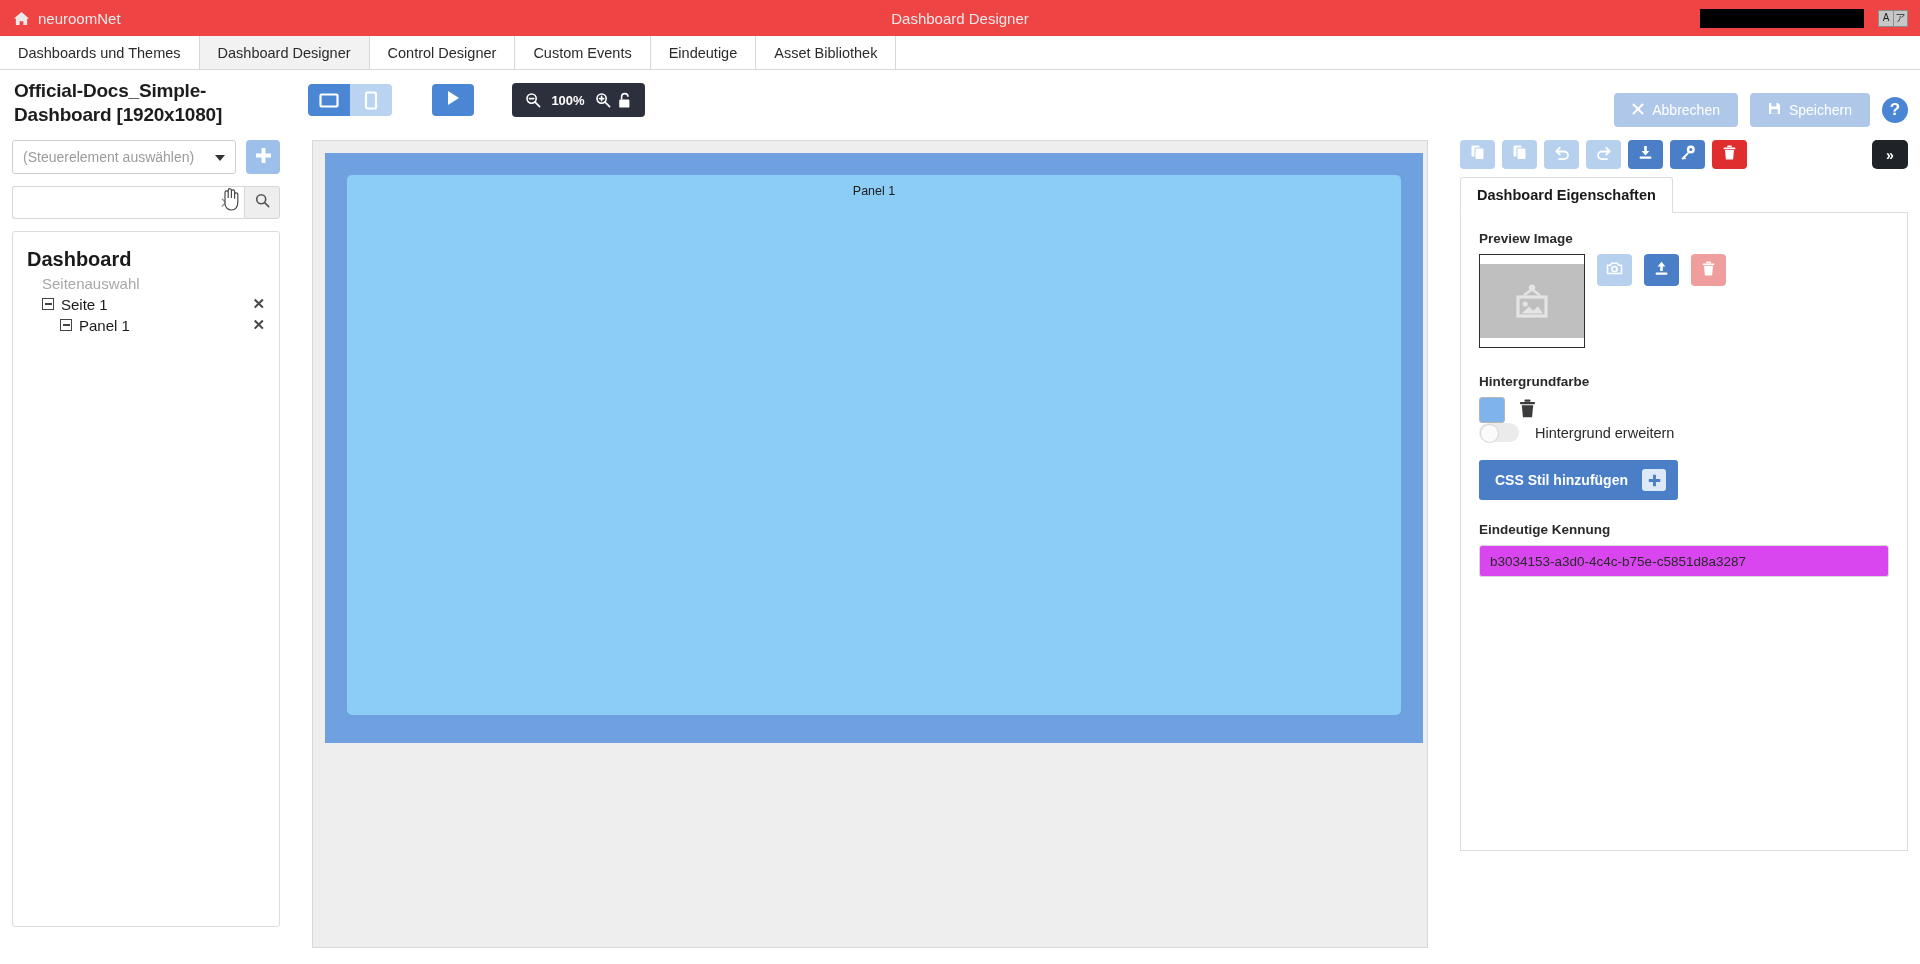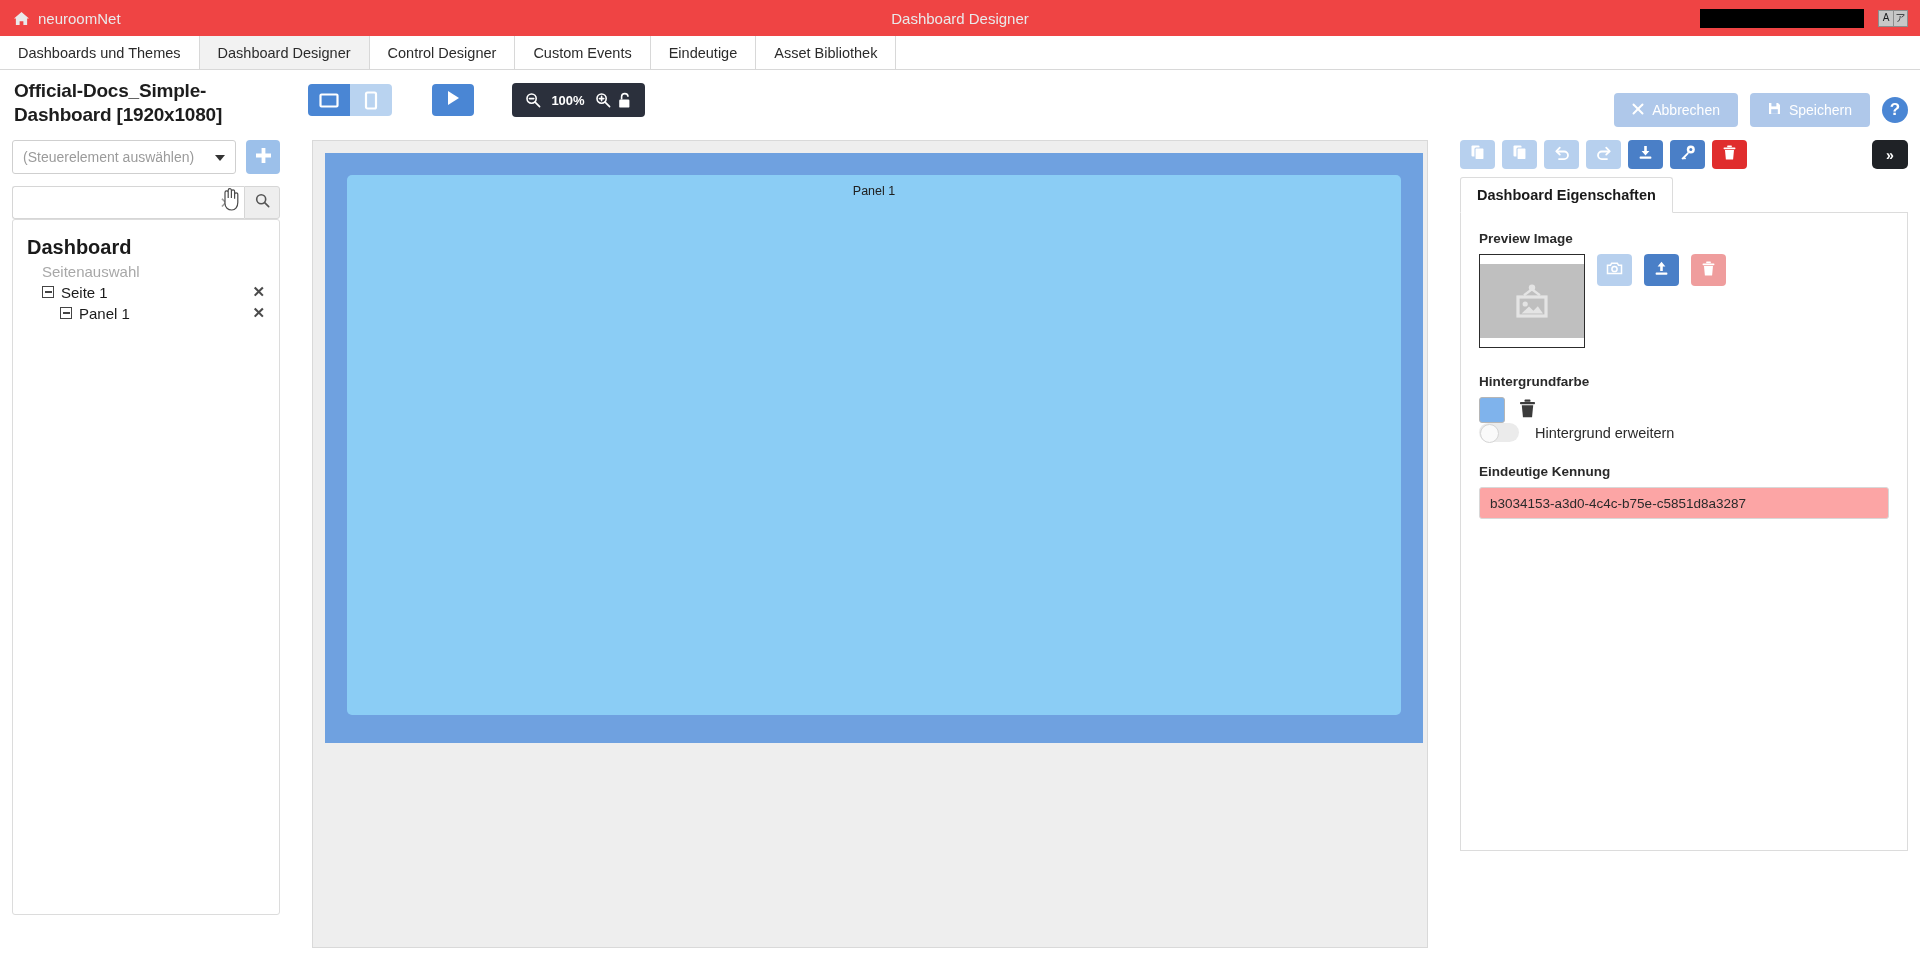--- a/index.html
+++ b/index.html
@@ -235,21 +235,21 @@
   }
   .search-btn {
     width: 36px;
     background: #eeeeee;
     border: 1px solid #d6d6d6;
     border-radius: 0 3px 3px 0;
     display: flex; align-items: center; justify-content: center;
     cursor: pointer;
   }
   .tree-box {
-    margin-top: 0;
+    margin-top: 12px;
     border: 1px solid #dcdcdc;
     border-radius: 3px;
     background: #fff;
     height: 696px;
     padding: 16px 14px;
     overflow: auto;
   }
   .tree-root {
     font-size: 20px;
     font-weight: bold;
@@ -445,21 +445,21 @@
   .uid-input {
     width: 100%;
     height: 32px;
     border: 1px solid #d8d8d8;
     border-radius: 3px;
     padding: 0 10px;
     font-size: 13.5px;
     font-family: "Liberation Sans", sans-serif;
     color: #2a2a2a;
     outline: none;
-    background: #fca5a5;
+    background: #d946ef;
   }
   .mt28 { margin-top: 26px; }
   .mt22 { margin-top: 22px; }
 </style>
 </head>
 <body>
 
 <div class="topbar">
   <div class="brand">
     <span class="home-icon">
@@ -741,20 +741,28 @@
               <path d="M2 5h9l-0.9 9.4H2.9z"></path>
             </svg>
         </span>
       </div>
 
       <div class="toggle-row">
         <div class="switch"></div>
         <span class="toggle-label">Hintergrund erweitern</span>
       </div>
 
+      <button class="css-btn">
+        <span>CSS Stil hinzufügen</span>
+        <span class="mini-plus">
+          <svg width="13" height="13" viewBox="0 0 17 17" fill="#4a7fc7">
+              <path d="M6.6 1h3.8v5.6H16v3.8h-5.6V16H6.6v-5.6H1V6.6h5.6z"></path>
+            </svg>
+        </span>
+      </button>
 
       <div class="field-label mt22">Eindeutige Kennung</div>
       <input class="uid-input" type="text" id="uid-input" value="b3034153-a3d0-4c4c-b75e-c5851d8a3287" style="">
     </div>
   </div>
 </div>
 
 <div class="cursor-hand">
   <svg width="22" height="26" viewBox="0 0 22 26" fill="none" stroke="#4a4a4a" stroke-width="1.2">
     <path d="M5 14V6.5a1.6 1.6 0 0 1 3.2 0V12V4.2a1.6 1.6 0 0 1 3.2 0V12V5.4a1.6 1.6 0 0 1 3.2 0V12.8V8.4a1.6 1.6 0 0 1 3.2 0v8.2c0 4-2.4 7.4-6 7.4-3.8 0-6.8-2.4-6.8-6.4z" fill="#ffffff"></path>

